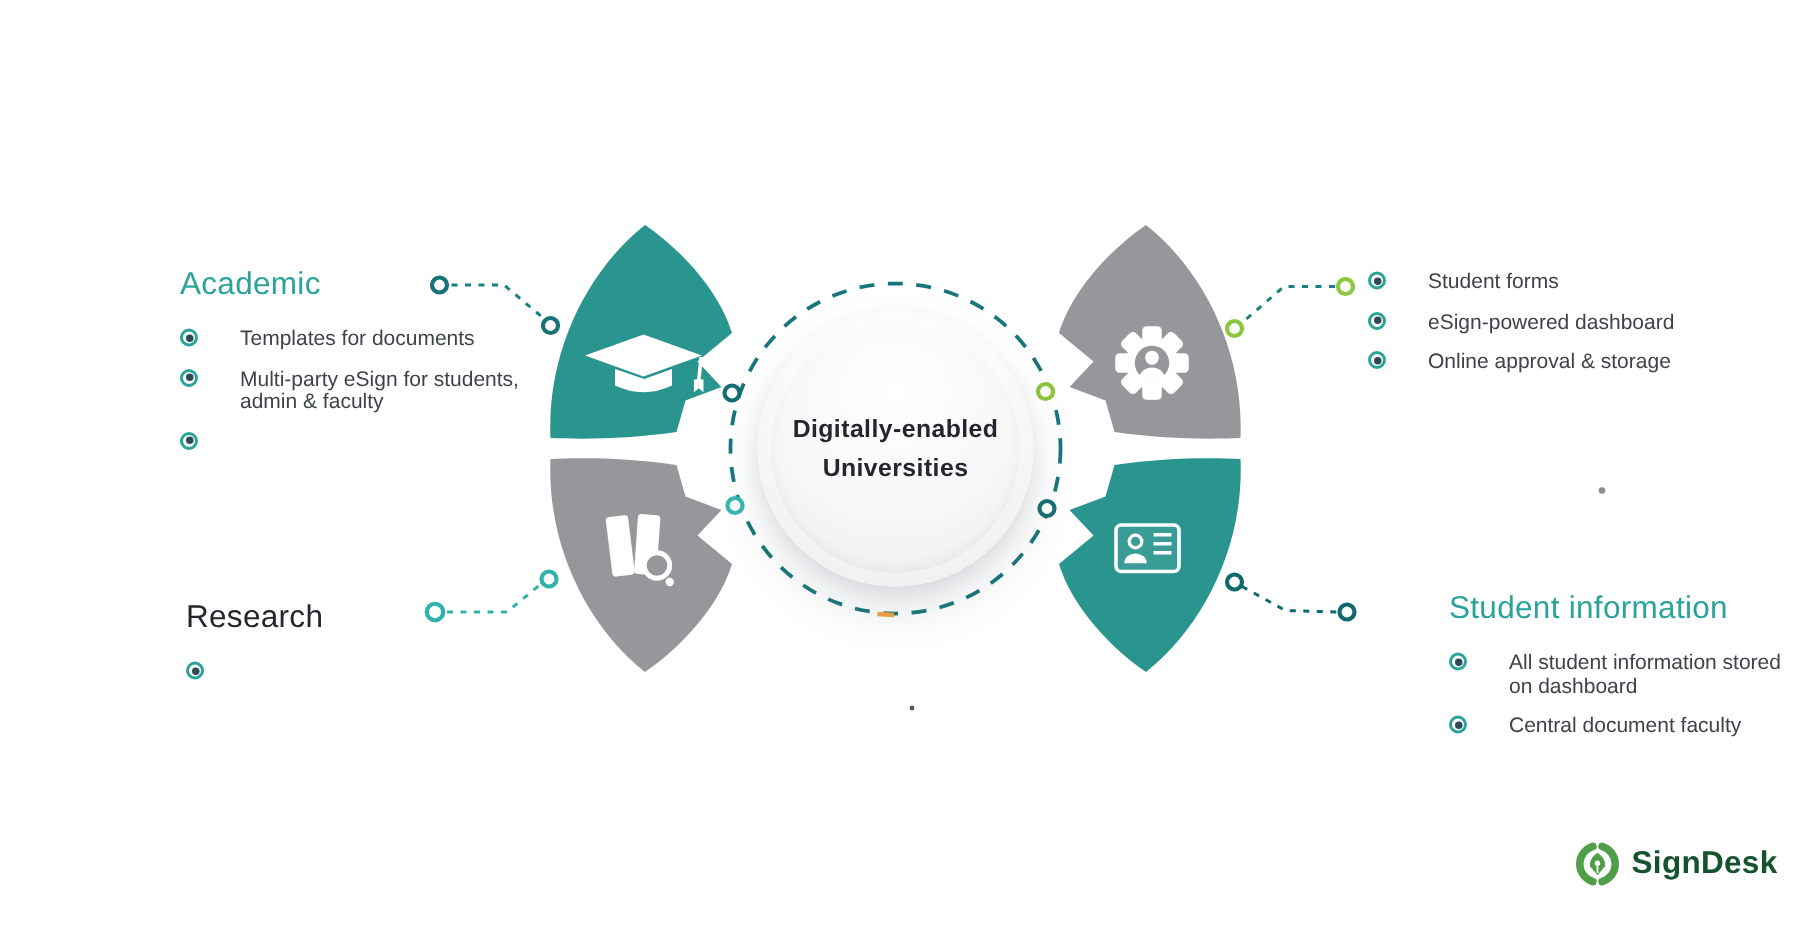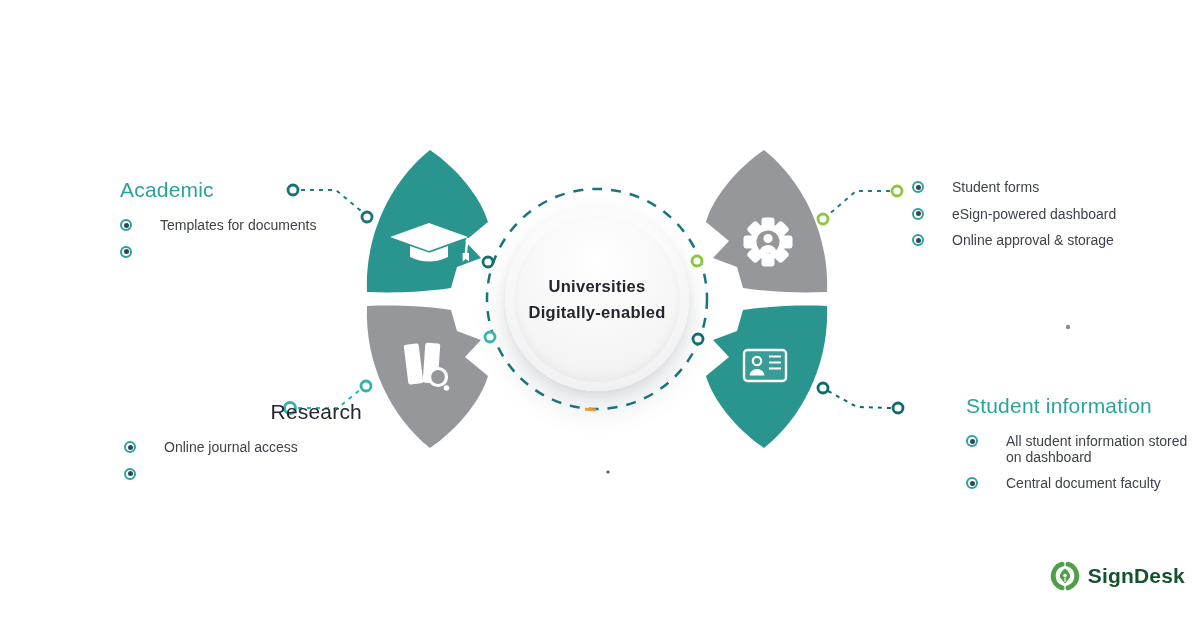--- a/index.html
+++ b/index.html
@@ -25,21 +25,21 @@
         background:radial-gradient(circle at 50% 28%, #ffffff 0%, #f6f6f7 60%, #eeeeef 100%);
         box-shadow:inset 0 -4px 8px rgba(0,0,0,.04);}
   .center-text{position:relative;font-weight:700;font-size:16.5px;color:#23262e;
                line-height:26px;letter-spacing:.3px;}
 
   .logo{position:absolute;top:560px;right:16px;display:flex;align-items:center;gap:7px;}
   .logo-text{font-size:21px;font-weight:700;color:#14532d;letter-spacing:.2px;}
 
   #panel-academic{left:120px;top:178px;width:238px;}
   #panel-administrative{left:912px;top:180px;width:255px;}
-  #panel-research{left:124px;top:400px;width:238px;text-align:right;}
+  #panel-research{left:124px;top:400px;width:238px;}
   #panel-student{left:918px;top:394px;width:262px;margin-left:48px;}
 </style>
 </head>
 <body>
 
 <div class="root">
 
   <svg class="canvas" width="1201" height="628" viewBox="0 0 1201 628">
 
     <g>
@@ -121,57 +121,58 @@
       <circle cx="823" cy="388" r="5" fill="#ffffff" stroke="#10696e" stroke-width="2.8"></circle>
       <circle cx="898" cy="408" r="5" fill="#ffffff" stroke="#10696e" stroke-width="2.8"></circle>
     </g>
 
     <circle cx="1068" cy="327" r="2.2" fill="#8a8d90"></circle>
     <circle cx="608" cy="472" r="1.6" fill="#55585c"></circle>
   </svg>
 
   <div class="center-circle">
     <div class="center-text">
+      <div>Digitally-enabled</div>
       <div>Universities</div>
-      <div>Digitally-enabled</div>
     </div>
   </div>
 
   <div class="panel" id="panel-academic">
     <h2 class="heading teal">Academic</h2>
     <div class="bullet">
       <span class="bullet-icon"></span>
       <span>Templates for documents</span>
     </div>
     <div class="bullet">
       <span class="bullet-icon"></span>
+      <span>Multi-party eSign for students,
+admin &amp; faculty</span>
+    </div>
+    <div class="bullet">
+      <span class="bullet-icon"></span>
     </div>
   </div>
 
   <div class="panel" id="panel-administrative">
     <div class="bullet">
       <span class="bullet-icon"></span>
       <span>Student forms</span>
     </div>
     <div class="bullet">
       <span class="bullet-icon"></span>
       <span>eSign-powered dashboard</span>
     </div>
     <div class="bullet">
       <span class="bullet-icon"></span>
       <span>Online approval &amp; storage</span>
     </div>
   </div>
 
   <div class="panel" id="panel-research">
     <h2 class="heading dark">Research</h2>
-    <div class="bullet">
-      <span class="bullet-icon"></span>
-      <span>Online journal access</span>
-    </div>
     <div class="bullet">
       <span class="bullet-icon"></span>
     </div>
   </div>
 
   <div class="panel" id="panel-student">
     <h2 class="heading teal">Student information</h2>
     <div class="bullet">
       <span class="bullet-icon"></span>
       <span>All student information stored

